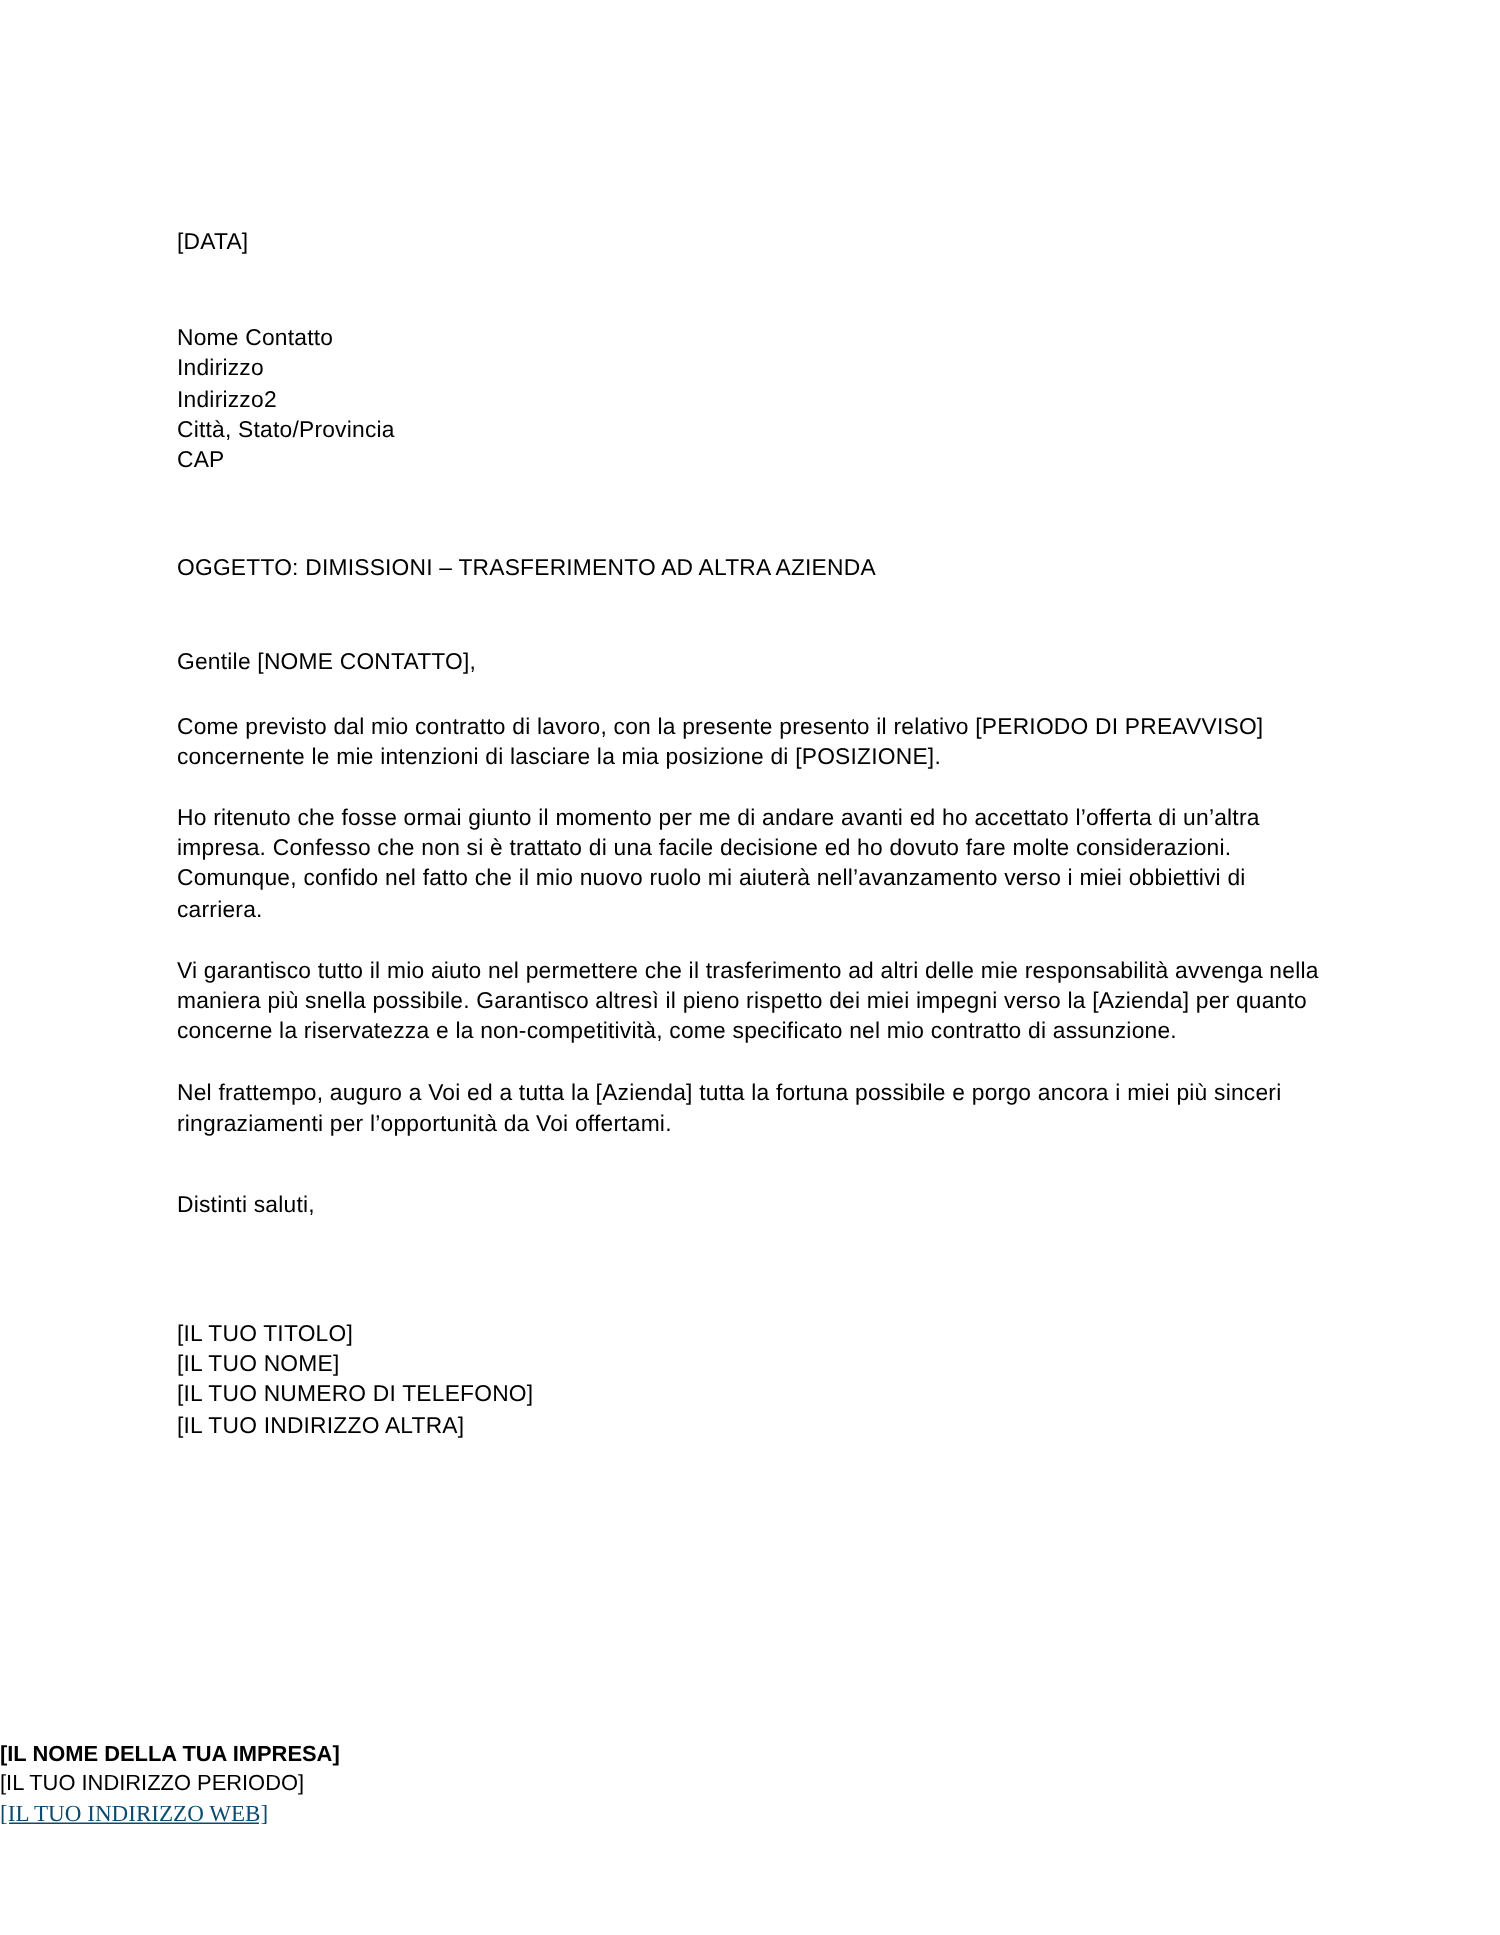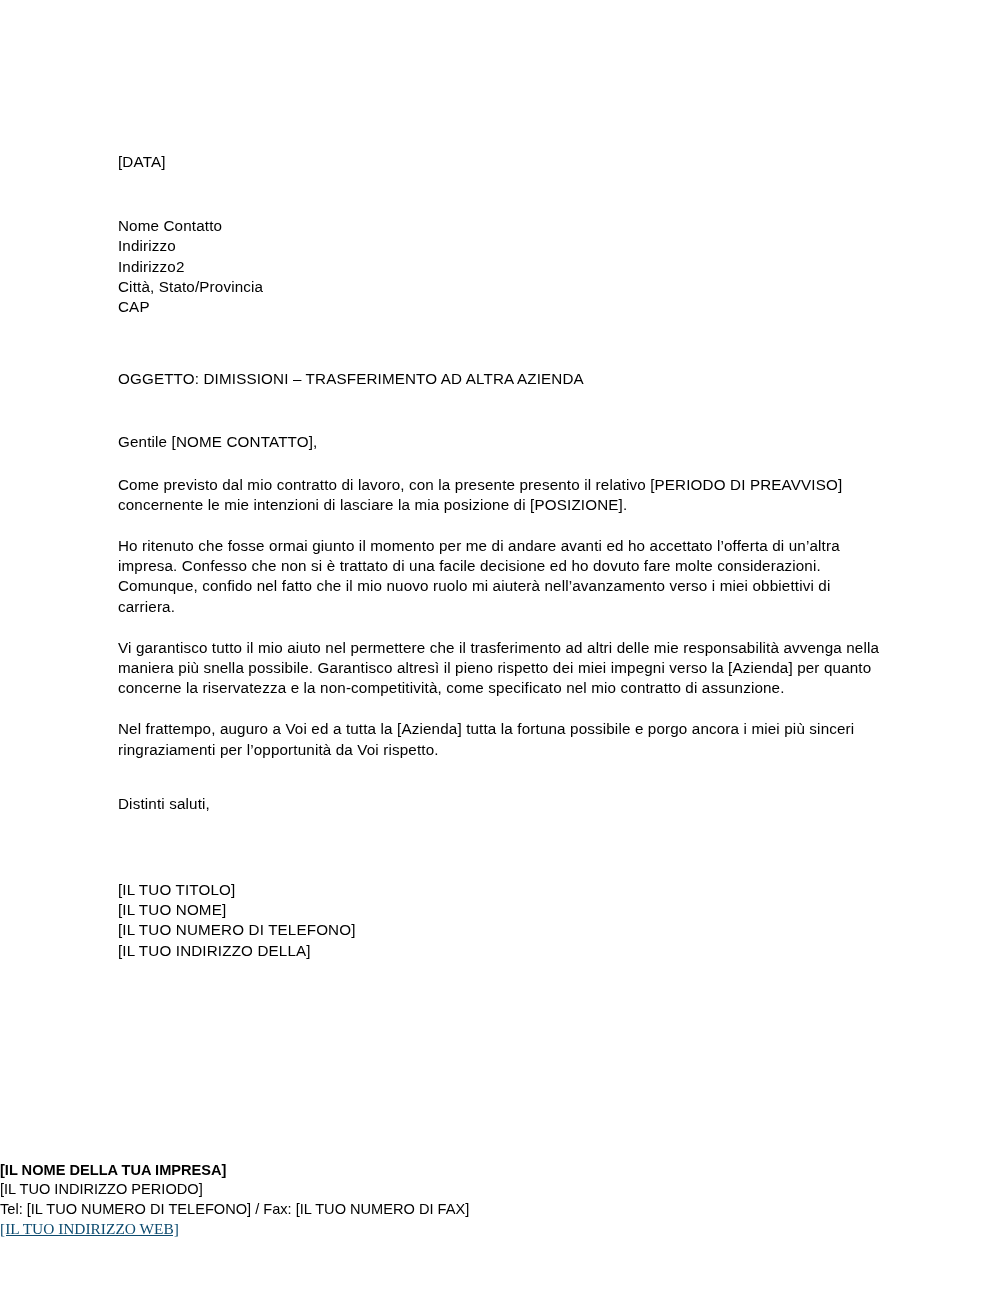--- a/index.html
+++ b/index.html
@@ -126,39 +126,38 @@
 
     <div class="para">Come previsto dal mio contratto di lavoro, con la presente presento il relativo [PERIODO DI PREAVVISO] concernente le mie intenzioni di lasciare la mia posizione di [POSIZIONE].</div>
     <div class="gap-para"></div>
 
     <div class="para">Ho ritenuto che fosse ormai giunto il momento per me di andare avanti ed ho accettato l’offerta di un’altra impresa. Confesso che non si è trattato di una facile decisione ed ho dovuto fare molte considerazioni. Comunque, confido nel fatto che il mio nuovo ruolo mi aiuterà nell’avanzamento verso i miei obbiettivi di carriera.</div>
     <div class="gap-para"></div>
 
     <div class="para">Vi garantisco tutto il mio aiuto nel permettere che il trasferimento ad altri delle mie responsabilità avvenga nella maniera più snella possibile. Garantisco altresì il pieno rispetto dei miei impegni verso la [Azienda] per quanto concerne la riservatezza e la non-competitività, come specificato nel mio contratto di assunzione.</div>
     <div class="gap-para"></div>
 
-    <div class="para">Nel frattempo, auguro a Voi ed a tutta la [Azienda] tutta la fortuna possibile e porgo ancora i miei più sinceri ringraziamenti per l’opportunità da Voi rispetto.</div>
+    <div class="para">Nel frattempo, auguro a Voi ed a tutta la [Azienda] tutta la fortuna possibile e porgo ancora i miei più sinceri ringraziamenti per l’opportunità da Voi offertami.</div>
 
     <div class="gap-body-closing"></div>
 
     <div class="line">Distinti saluti,</div>
 
     <div class="gap-closing-signature"></div>
 
     <div class="signature">
       <div class="line">[IL TUO TITOLO]</div>
       <div class="line">[IL TUO NOME]</div>
       <div class="line">[IL TUO NUMERO DI TELEFONO]</div>
-      <div class="line">[IL TUO INDIRIZZO DELLA]</div>
+      <div class="line">[IL TUO INDIRIZZO ALTRA]</div>
     </div>
 
   </div>
 
   <div class="footer">
     <div class="f-line bold">[IL NOME DELLA TUA IMPRESA]</div>
     <div class="f-line">[IL TUO INDIRIZZO PERIODO]</div>
-    <div class="f-line">Tel: [IL TUO NUMERO DI TELEFONO] / Fax: [IL TUO NUMERO DI FAX]</div>
     <div class="f-line">
       <a class="f-link" href="#">[IL TUO INDIRIZZO WEB]</a>
     </div>
   </div>
 
 </div>
 
 </body></html>

